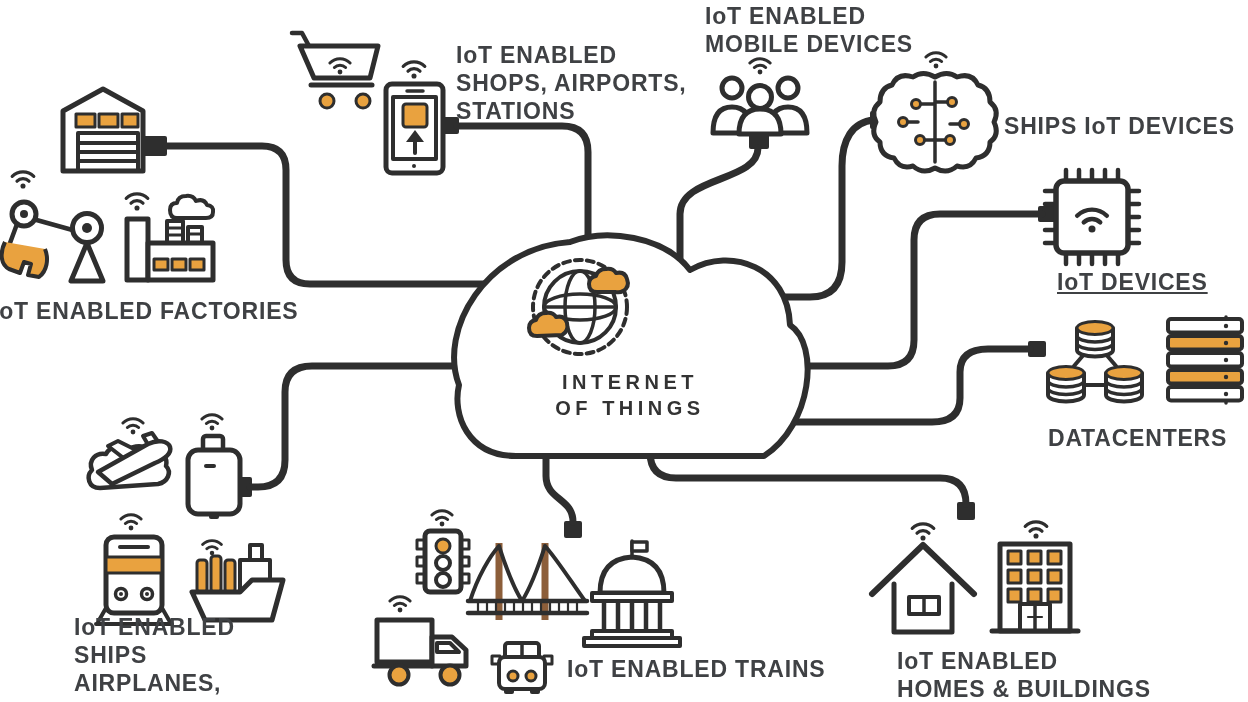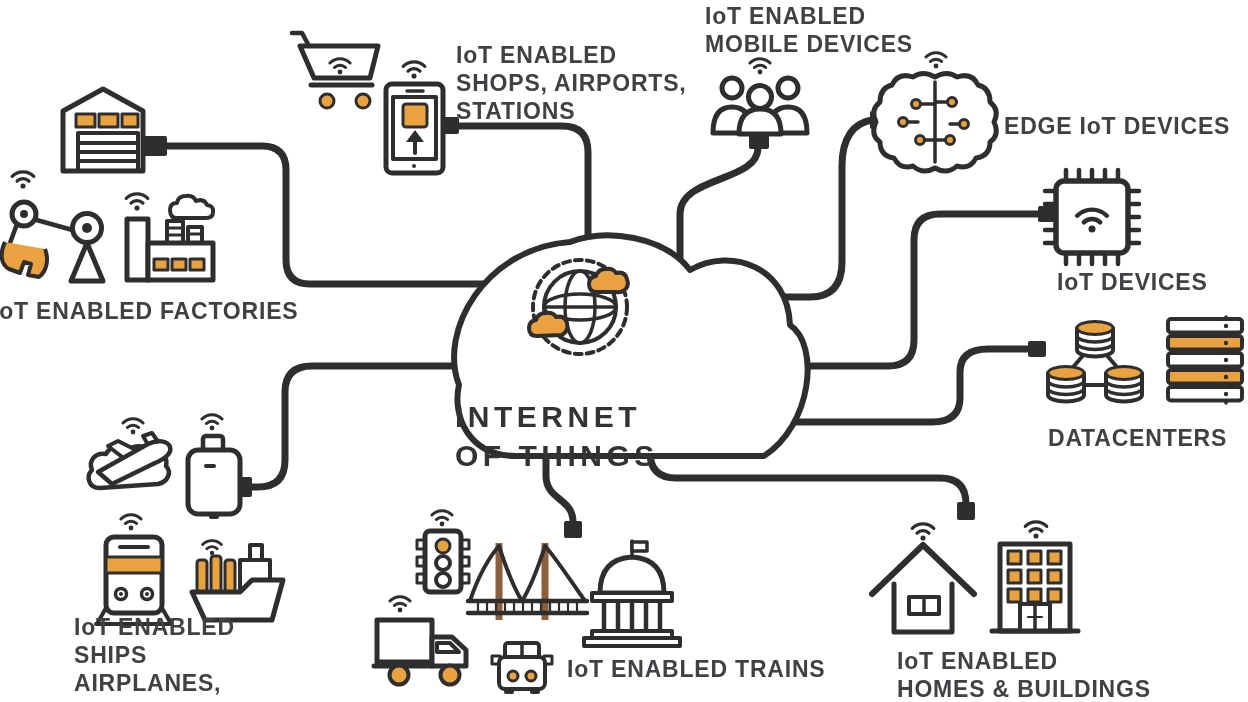--- a/index.html
+++ b/index.html
@@ -4,22 +4,22 @@
 <style>
   :root{
     --c-line:#2E2E2E; --c-accent:#E9A23F; --c-text:#3F4144; --c-brown:#8C5E3A; --c-bg:#FFFFFF;
   }
   html,body{margin:0;padding:0;background:#fff;}
   #canvas{position:relative;width:1248px;height:702px;background:var(--c-bg,#fff);overflow:hidden;
           font-family:"Liberation Sans",sans-serif;}
   #art{position:absolute;left:0;top:0;}
   .lbl{position:absolute;font-weight:700;font-size:23px;line-height:1.22;letter-spacing:.8px;
        color:var(--c-text,#3F4144);white-space:pre-line;}
-  .cloud-title{position:absolute;left:455px;top:369px;width:350px;text-align:left;
-       font-weight:600;font-size:30px;letter-spacing:4.5px;color:#333;line-height:1.3;white-space:pre-line;margin-top:28px;}
+  .cloud-title{position:absolute;left:455px;top:369px;width:350px;text-align:center;
+       font-weight:600;font-size:20px;letter-spacing:4.5px;color:#333;line-height:1.3;white-space:pre-line;}
   
   .st{stroke:var(--c-line,#2E2E2E);stroke-width:4.5;fill:none;stroke-linecap:round;stroke-linejoin:round;}
   .stf{stroke:var(--c-line,#2E2E2E);stroke-width:4.5;fill:#fff;stroke-linecap:round;stroke-linejoin:round;}
   .ln{stroke:var(--c-line,#2E2E2E);stroke-width:7;fill:none;stroke-linecap:round;stroke-linejoin:round;}
   .dk{fill:var(--c-line,#2E2E2E);stroke:none;}
   .or{fill:var(--c-accent,#E9A23F);stroke:var(--c-line,#2E2E2E);stroke-width:3;stroke-linejoin:round;}
   .orf{fill:var(--c-accent,#E9A23F);stroke:var(--c-line,#2E2E2E);stroke-width:4;stroke-linejoin:round;}
   .br{stroke:var(--c-brown,#8C5E3A);stroke-width:7;fill:none;}
   .w3{stroke-width:3;} .w35{stroke-width:3.5;} .w4{stroke-width:4;} .w5{stroke-width:5;}
   .w55{stroke-width:5.5;} .w6{stroke-width:6;} .w22{stroke-width:2.2;}
@@ -335,21 +335,21 @@
 </svg>
 
   <div class="cloud-title">INTERNET
 OF THINGS</div>
   <div class="lbl" style="left:-8px;top:297px;white-space:nowrap;">IoT ENABLED FACTORIES</div>
   <div class="lbl" style="left:456px;top:41px;">IoT ENABLED
 SHOPS, AIRPORTS,
 STATIONS</div>
   <div class="lbl" style="left:705px;top:2px;">IoT ENABLED
 MOBILE DEVICES</div>
-  <div class="lbl" style="left:1004px;top:112px;white-space:nowrap;">EDGE IoT DEVICES</div>
-  <div class="lbl" style="left:1057px;top:268px;white-space:nowrap;">IoT DEVICES</div>
+  <div class="lbl" style="left:1004px;top:112px;white-space:nowrap;">SHIPS IoT DEVICES</div>
+  <div class="lbl" style="left:1057px;top:268px;white-space:nowrap;text-decoration:underline;">IoT DEVICES</div>
   <div class="lbl" style="left:1048px;top:424px;white-space:nowrap;">DATACENTERS</div>
   <div class="lbl" style="left:897px;top:647px;">IoT ENABLED
 HOMES &amp; BUILDINGS</div>
   <div class="lbl" style="left:567px;top:655px;white-space:nowrap;">IoT ENABLED TRAINS</div>
   <div class="lbl" style="left:74px;top:613px;width:215px;text-align:left;">IoT ENABLED SHIPS
 AIRPLANES, TRAINS</div>
 </div>
 
 </body></html>

